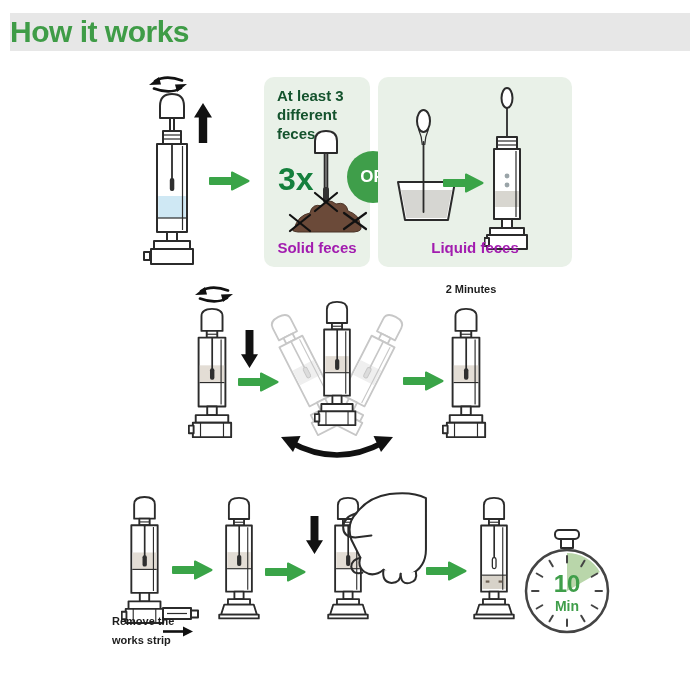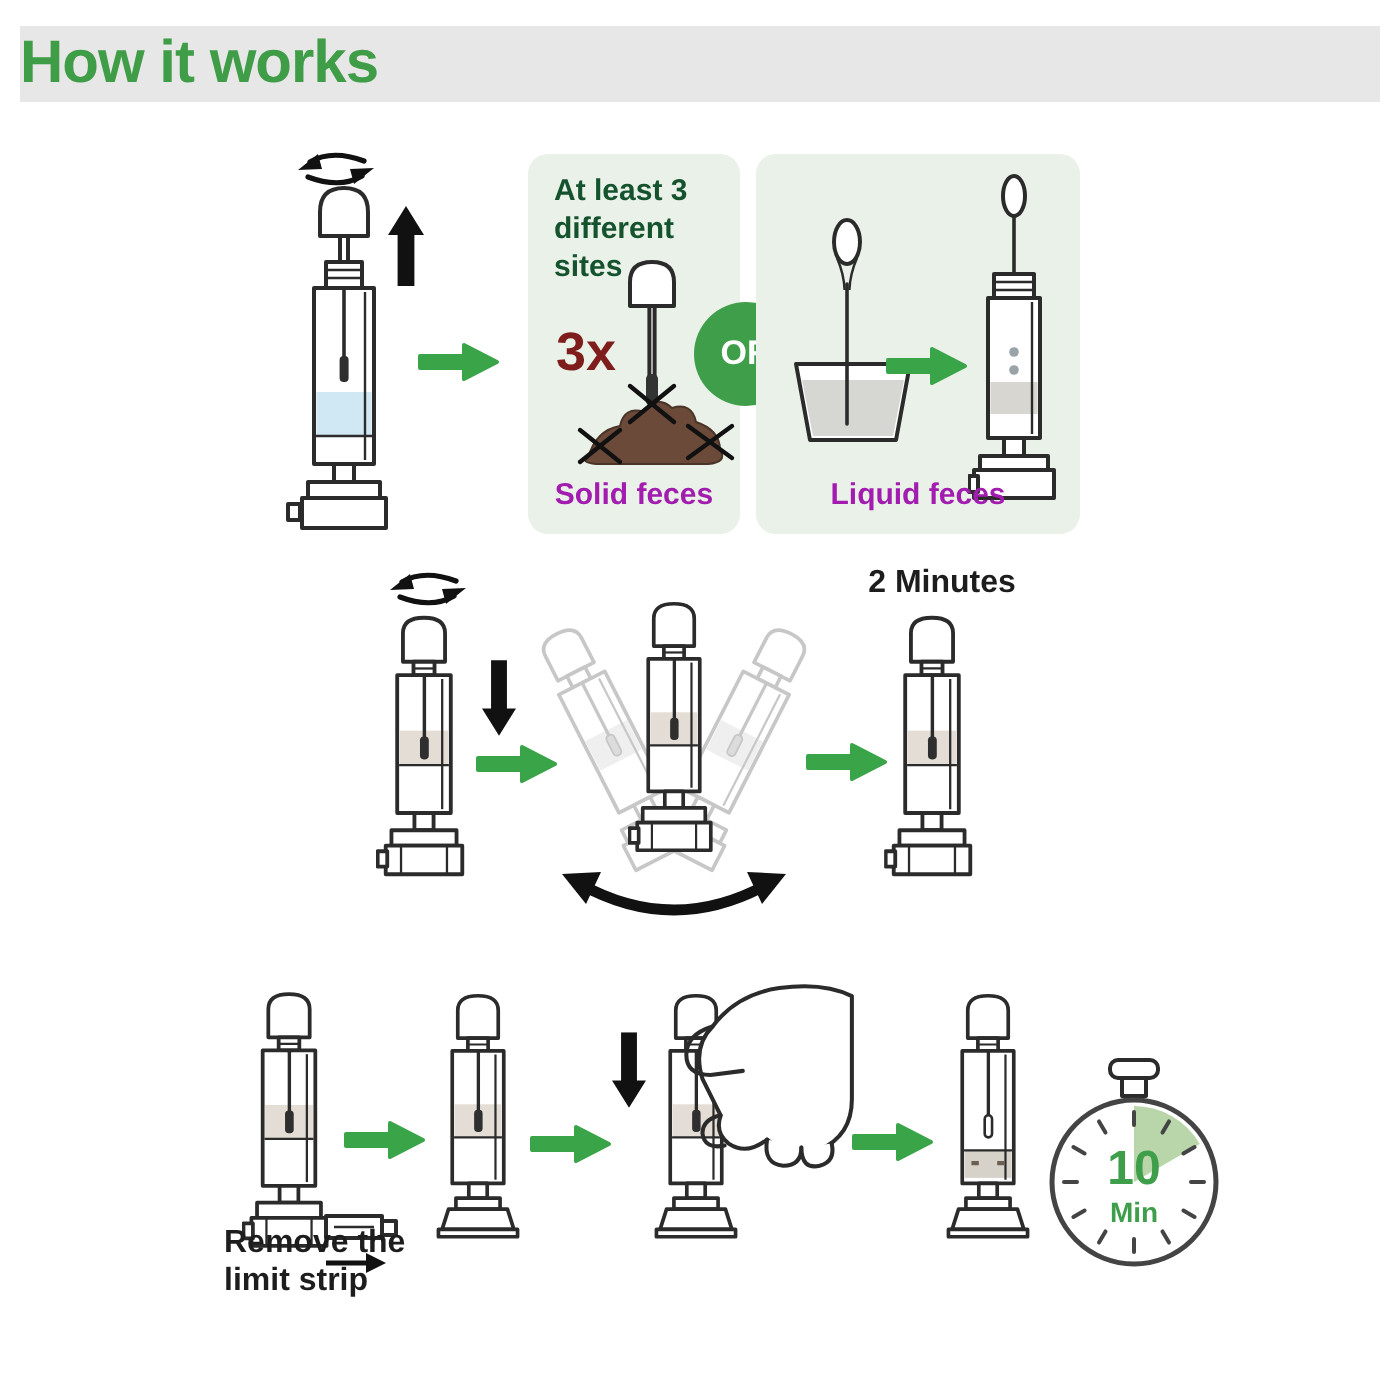--- a/index.html
+++ b/index.html
@@ -7,25 +7,25 @@
           font-family:"Liberation Sans",sans-serif;color:#1f1f1f;}
   .abs{position:absolute;}
   
   .banner{left:10px;top:13px;width:680px;height:38px;background:#e7e7e7;
           display:flex;align-items:center;}
   .banner h1{margin:0;font-size:30px;font-weight:800;color:#3f9c47;letter-spacing:-.5px;}
   
   .panel{background:#e9f1e8;border-radius:10px;}
   .note{left:13px;top:9px;font-size:15px;font-weight:800;line-height:19px;color:#14532d;}
   .note span{display:block;}
-  .times{left:14px;top:84px;font-size:27px;font-weight:800;color:#7f1d1d;}
+  .times{left:14px;top:84px;font-size:32px;font-weight:800;color:#15803d;}
   .caption{left:0;bottom:11px;width:100%;text-align:center;font-size:15px;font-weight:800;color:#a21caf;}
   .or{left:347px;top:151px;width:52px;height:52px;border-radius:50%;background:#3f9e4a;
       display:flex;align-items:center;justify-content:center;color:#fff;font-size:17px;font-weight:800;}
-  .lbl{font-size:16px;font-weight:800;color:#1d1d1d;}
+  .lbl{font-size:11px;font-weight:800;color:#1d1d1d;}
   .center{text-align:center;}
   .rm{line-height:19px;}
   .rm span{display:block;}
   
   .o{fill:#fff;stroke:#2b2b2b;stroke-width:2;stroke-linejoin:round;}
   .s1{stroke:#2b2b2b;stroke-width:1.2;fill:none;}
   .s2{stroke:#2b2b2b;stroke-width:1.8;fill:none;stroke-linecap:round;}
   .go{fill:#fff;stroke:#c7c7c7;stroke-width:2;stroke-linejoin:round;}
   .gs1{stroke:#c7c7c7;stroke-width:1.2;fill:none;}
   .gs2{stroke:#c7c7c7;stroke-width:1.8;fill:none;stroke-linecap:round;}
@@ -156,21 +156,21 @@
   </svg>
 
   <svg class="abs" style="left:207px;top:170px" width="44" height="22" viewBox="0 0 44 22">
       <use href="#sym-garrow"></use>
     </svg>
 
   <div class="abs panel" style="left:264px;top:77px;width:106px;height:190px">
     <div class="abs note">
       <span>At least 3</span>
       <span>different</span>
-      <span>sites</span>
+      <span>feces</span>
     </div>
     <div class="abs times">3x</div>
     <svg class="abs" style="left:18px;top:52px" width="92" height="108" viewBox="0 0 92 108">
       <path d="M12 100 Q16 86 28 84 Q30 74 40 77 Q46 68 54 75 Q64 72 66 82 Q78 86 78 96 Q82 102 72 103 L16 103 Q8 102 12 100 Z" fill="#6b4a39" stroke="#4a3428" stroke-width="1"></path>
       <path class="o" d="M33 24 V12 Q33 2 44 2 Q55 2 55 12 V24 Z"></path>
       <line class="s1" x1="33" y1="24" x2="55" y2="24"></line>
       <rect class="o" x="42.7" y="24" width="2.6" height="36" stroke-width="1.6"></rect>
       <rect x="41" y="58" width="6" height="16" rx="2.5" fill="#333"></rect>
       <line class="xm" x1="33" y1="64" x2="55" y2="82"></line>
         <line class="xm" x1="55" y1="64" x2="33" y2="82"></line>
@@ -179,21 +179,21 @@
       <line class="xm" x1="62" y1="84" x2="84" y2="100"></line>
         <line class="xm" x1="84" y1="84" x2="62" y2="100"></line>
     </svg>
     <div class="abs caption">Solid feces</div>
   </div>
 
   <div class="abs or">
     <span>OR</span>
   </div>
 
-  <div class="abs panel" style="left:378px;top:77px;width:162px;height:190px">
+  <div class="abs panel" style="left:378px;top:77px;width:194px;height:190px">
     <svg class="abs" style="left:18px;top:30px" width="62" height="135" viewBox="0 0 62 135">
       <path class="o" d="M2 75 H59 L52 113 H9 Z"></path>
       <path d="M5 83 H56 L50.5 111 H10.5 Z" fill="#d6d6d2"></path>
       <line class="s2" x1="27.5" y1="35" x2="27.5" y2="105"></line>
       <ellipse class="o" cx="27.5" cy="14" rx="6.5" ry="11"></ellipse>
       <path class="s1" d="M22.5 22 Q26 30 26.3 38 M32.5 22 Q29 30 28.7 38"></path>
       <line class="s1" x1="2" y1="75" x2="59" y2="75"></line>
     </svg>
     <svg class="abs" style="left:63px;top:95px" width="44" height="22" viewBox="0 0 44 22">
         <use href="#sym-garrow"></use>
@@ -259,21 +259,21 @@
       <rect class="o" x="70" y="116.5" width="7" height="7" fill="#e3e3e3"></rect>
       <line class="s1" x1="46" y1="119.5" x2="66" y2="119.5"></line>
     </g>
   </svg>
   <svg class="abs" style="left:162px;top:626px" width="32" height="11" viewBox="0 0 32 11">
     <line x1="1" y1="5.5" x2="21" y2="5.5" stroke="#111" stroke-width="2.6"></line>
     <path class="blk" d="M21 0.5 L31 5.5 L21 10.5 Z"></path>
   </svg>
   <div class="abs lbl rm" style="left:112px;top:612px">
     <span>Remove the</span>
-    <span>limit strip</span>
+    <span>works strip</span>
   </div>
 
   <svg class="abs" style="left:170px;top:559px" width="44" height="22" viewBox="0 0 44 22">
       <use href="#sym-garrow"></use>
     </svg>
 
   <svg class="abs" style="left:216px;top:495px" width="46" height="129" viewBox="0 0 50 140">
       <use href="#sym-dev3"></use>
     </svg>
 

